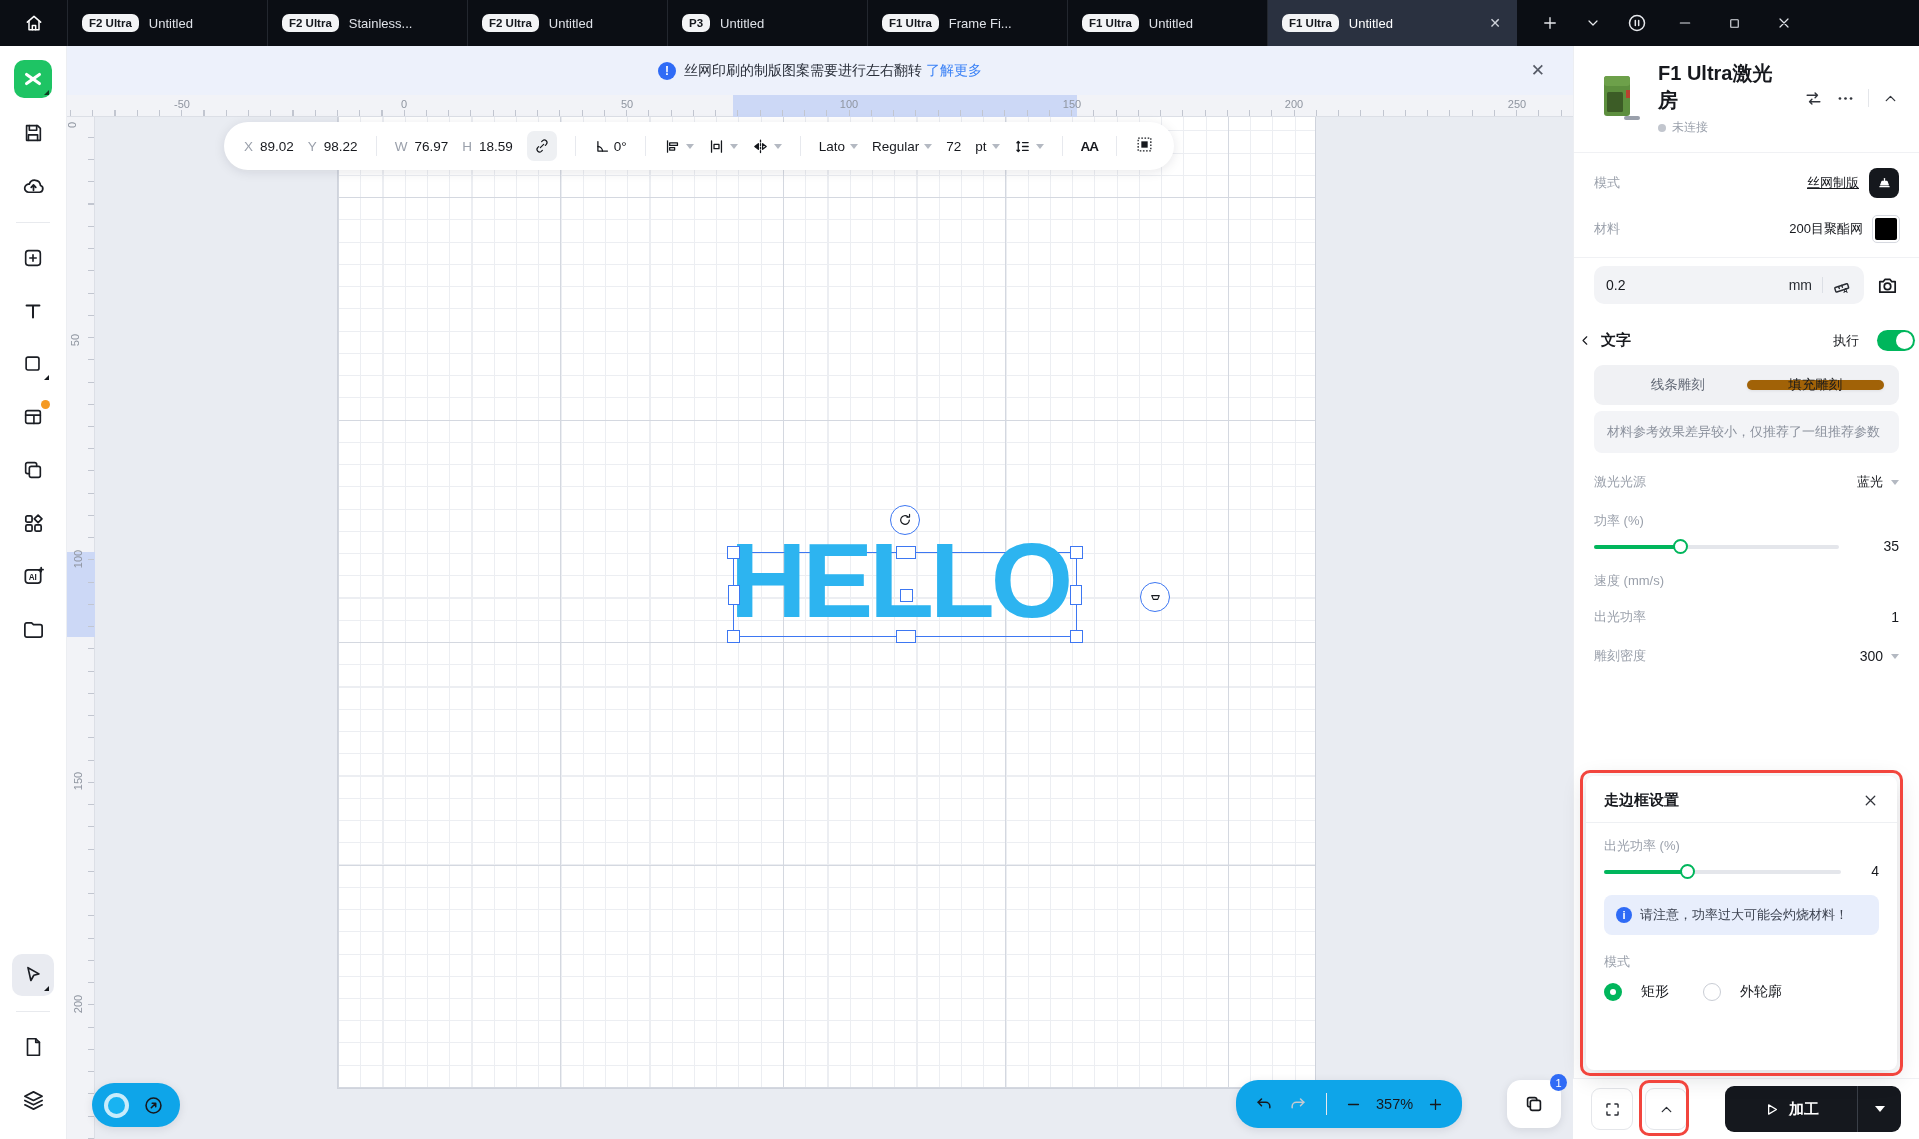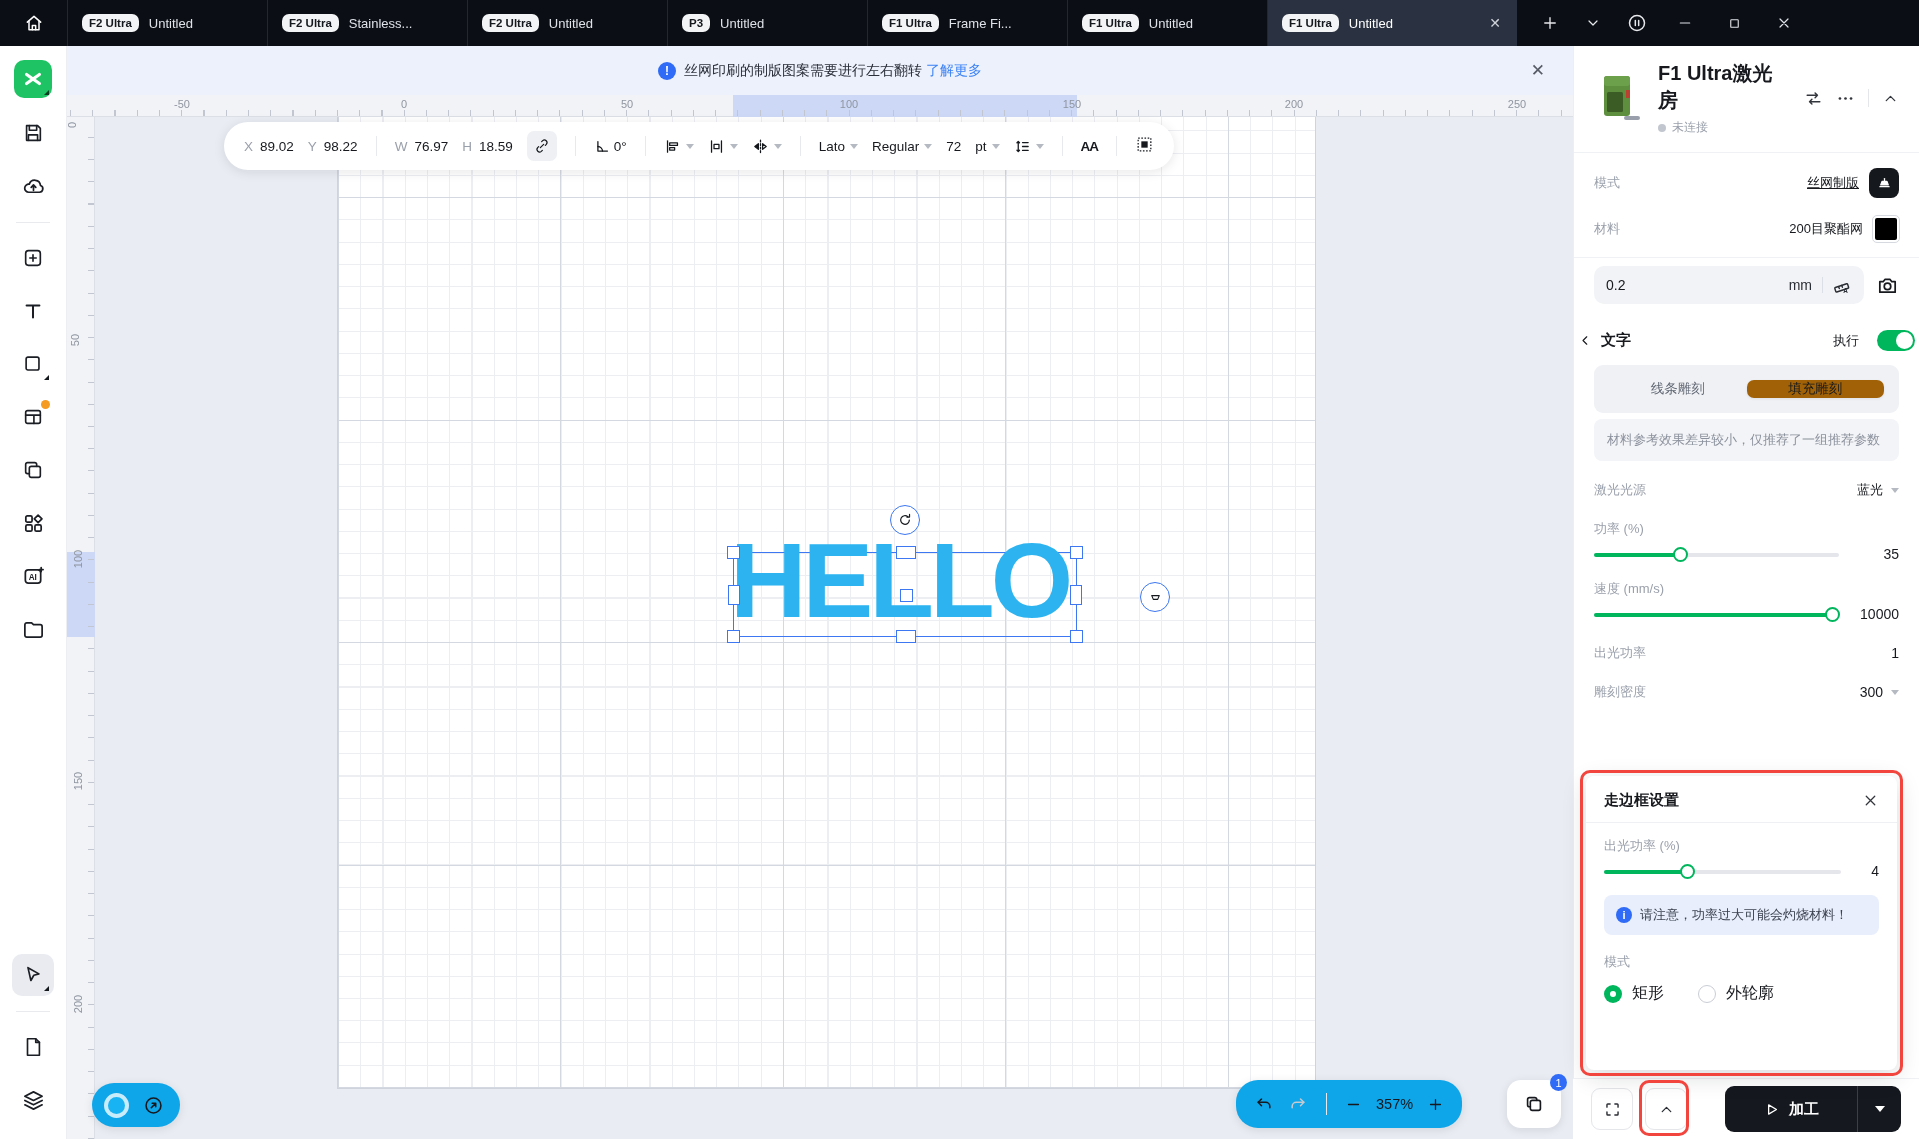--- a/index.html
+++ b/index.html
@@ -94,21 +94,21 @@
   #matSwatch{width:26px;height:26px;border-radius:4px;background:#000;border:2px solid #fff;outline:1px solid #d6d9e0;margin-left:10px}
   #thickRow{display:flex;align-items:center;margin:8px 20px 10px;gap:12px}
   #thickInput{flex:1;height:38px;background:#f2f3f6;border-radius:10px;display:flex;align-items:center;padding:0 12px;font-size:14px;color:#17191e}
   #thickInput .unit{margin-left:auto;display:flex;align-items:center;gap:10px;color:#2a2d34}
   #thickInput .u-div{width:1px;height:16px;background:#dcdfe5}
   #secHead{display:flex;align-items:center;padding:16px 4px 10px;gap:8px}
   #secHead .t{font-size:15px;font-weight:bold}
   #secHead .exec{margin-left:auto;font-size:13px;color:#17191e;margin-right:10px}
   .toggle{width:38px;height:21px;border-radius:11px;background:#00b65c;position:relative;flex:none}
   .toggle .knob{position:absolute;top:2px;right:2px;width:17px;height:17px;border-radius:50%;background:#fff}
-  #segTabs{margin:4px 20px 0;background:#f0f1f4;border-radius:9px;display:flex;padding:15px;height:48px}
+  #segTabs{margin:4px 20px 0;background:#f0f1f4;border-radius:9px;display:flex;padding:15px;height:40px}
   .seg{flex:1;display:flex;align-items:center;justify-content:center;border-radius:7px;color:#5f6673;font-size:13.5px;cursor:pointer}
   .seg.on{background:#a16207;color:#15181d;font-weight:normal;box-shadow:0 1px 3px rgba(20,24,40,.08)}
   #presetRow{display:flex;align-items:center;padding:18px 20px 8px}
   #presetRow .t{font-size:14px;font-weight:bold}
   #presetRow .chev{border-top-color:#6a707b}
   #tipBox{margin:6px 20px;background:#f3f4f7;border-radius:8px;padding:11px 13px;color:#8b919d;font-size:13px;line-height:20px}
   .sliderlbl{padding:12px 20px 2px;color:#9aa0ab}
   .sliderrow{display:flex;align-items:center;padding:6px 20px;gap:14px}
   .slider{position:relative;flex:1;height:15px}
   .slider .track{position:absolute;left:0;right:0;top:6px;height:4px;border-radius:2px;background:#e4e6eb}
@@ -118,21 +118,21 @@
 
   
   #dlgAnno{position:absolute;left:1580px;top:770px;width:323px;height:306px;border:3px solid #f2453d;border-radius:10px;z-index:30;pointer-events:none}
   #dialog{position:absolute;left:1586px;top:776px;width:311px;height:294px;background:#fff;border-radius:8px;box-shadow:0 6px 24px rgba(20,24,40,.16);z-index:29;font-size:13px}
   #dlgHead{display:flex;align-items:center;padding:15px 18px 12px}
   #dlgHead .t{font-size:15px;font-weight:bold}
   #dlgHead .x{margin-left:auto;color:#32353c;cursor:pointer}
   #dlgDiv{height:1px;background:#eef0f3}
   #dlgWarn{margin:10px 18px;background:#e8eefc;border-radius:8px;padding:10px 12px;display:flex;gap:8px;color:#3c4250;line-height:20px}
   #dlgWarn .i{width:16px;height:16px;flex:none;border-radius:50%;background:#2f6bf6;color:#fff;font-size:11px;display:flex;align-items:center;justify-content:center;margin-top:2px;font-weight:bold}
-  .radio{display:flex;align-items:center;gap:10px;font-size:16px;color:#17191e}
+  .radio{display:flex;align-items:center;gap:19px;font-size:14px;color:#17191e}
   .rdot{width:18px;height:18px;border-radius:50%;border:1.5px solid #c9cdd5;background:#fff;flex:none}
   .rdot.on{border:none;background:#00b65c;position:relative}
   .rdot.on:after{content:"";position:absolute;left:6px;top:6px;width:6px;height:6px;border-radius:50%;background:#fff}
 
   
   #actBar{position:absolute;left:1573px;top:1078px;width:346px;height:61px;background:#fff;display:flex;align-items:center;padding:0 18px;gap:12px;border-top:1px solid #f0f1f4}
   .sqbtn{width:42px;height:42px;border:1px solid #e4e6ea;border-radius:9px;display:flex;align-items:center;justify-content:center;color:#2a2d34;background:#fff;cursor:pointer}
   #collAnno{position:absolute;left:1639px;top:1080px;width:50px;height:56px;border:3px solid #f2453d;border-radius:10px;z-index:31;pointer-events:none}
   #procBtn{margin-left:auto;height:46px;background:#15181e;border-radius:9px;display:flex;align-items:stretch;color:#fff;overflow:hidden;cursor:pointer}
   #procMain{display:flex;align-items:center;gap:9px;padding:0 38px;font-size:15px;font-weight:bold}
@@ -556,28 +556,20 @@
   <div class="sliderlbl">功率 (%)</div>
   <div class="sliderrow">
     <div class="slider" style="--pct: 35;">
         <span class="track"></span>
         <span class="fill"></span>
         <span class="thumb"></span>
       </div>
     <span class="sval">35</span>
   </div>
   <div class="sliderlbl">速度 (mm/s)</div>
-  <div class="sliderrow">
-    <div class="slider" style="--pct: 97;">
-        <span class="track"></span>
-        <span class="fill"></span>
-        <span class="thumb"></span>
-      </div>
-    <span class="sval">10000</span>
-  </div>
   <div class="prow" style="padding-top:16px">
     <span class="plbl">出光功率</span>
     <span class="pval" style="font-size:14px">1</span>
   </div>
   <div class="prow" style="padding-top:12px">
     <span class="plbl">雕刻密度</span>
     <span class="pval" style="font-size:14px">300</span>
     <span class="chev" style="margin-left:8px"></span>
   </div>
 </div>

